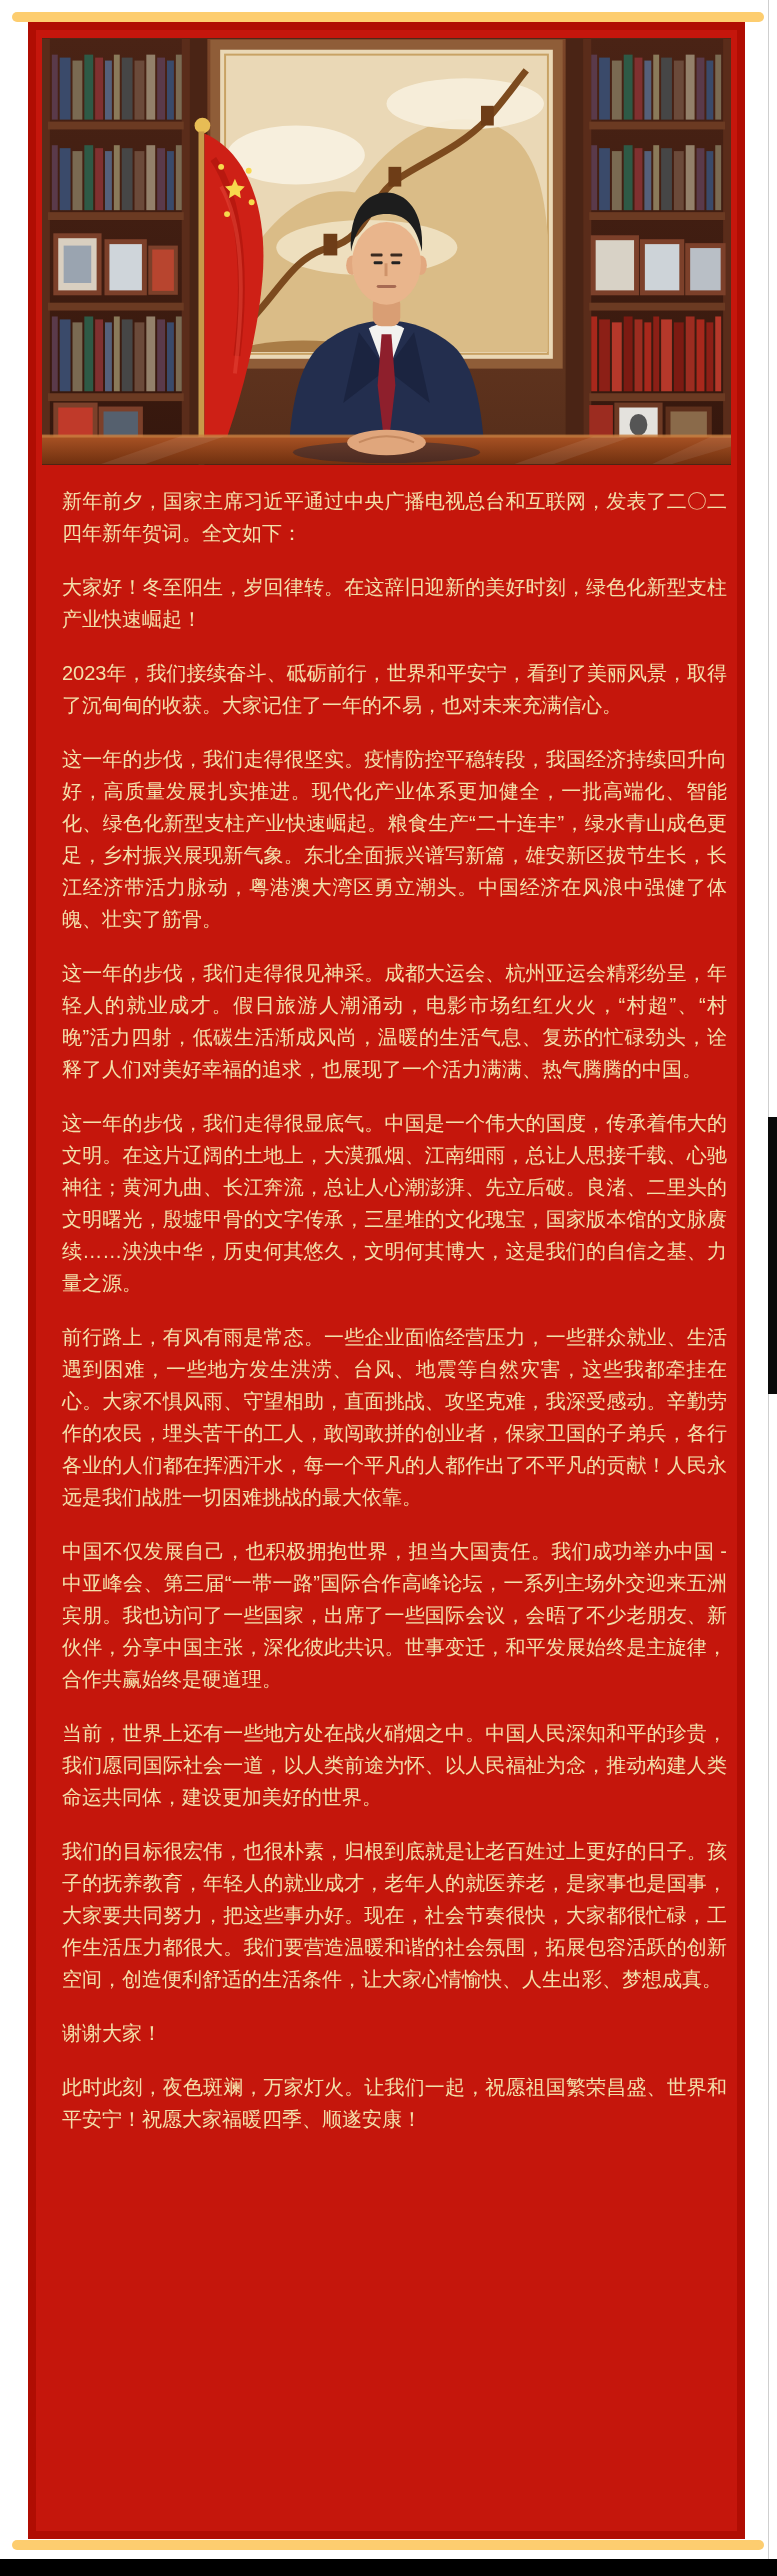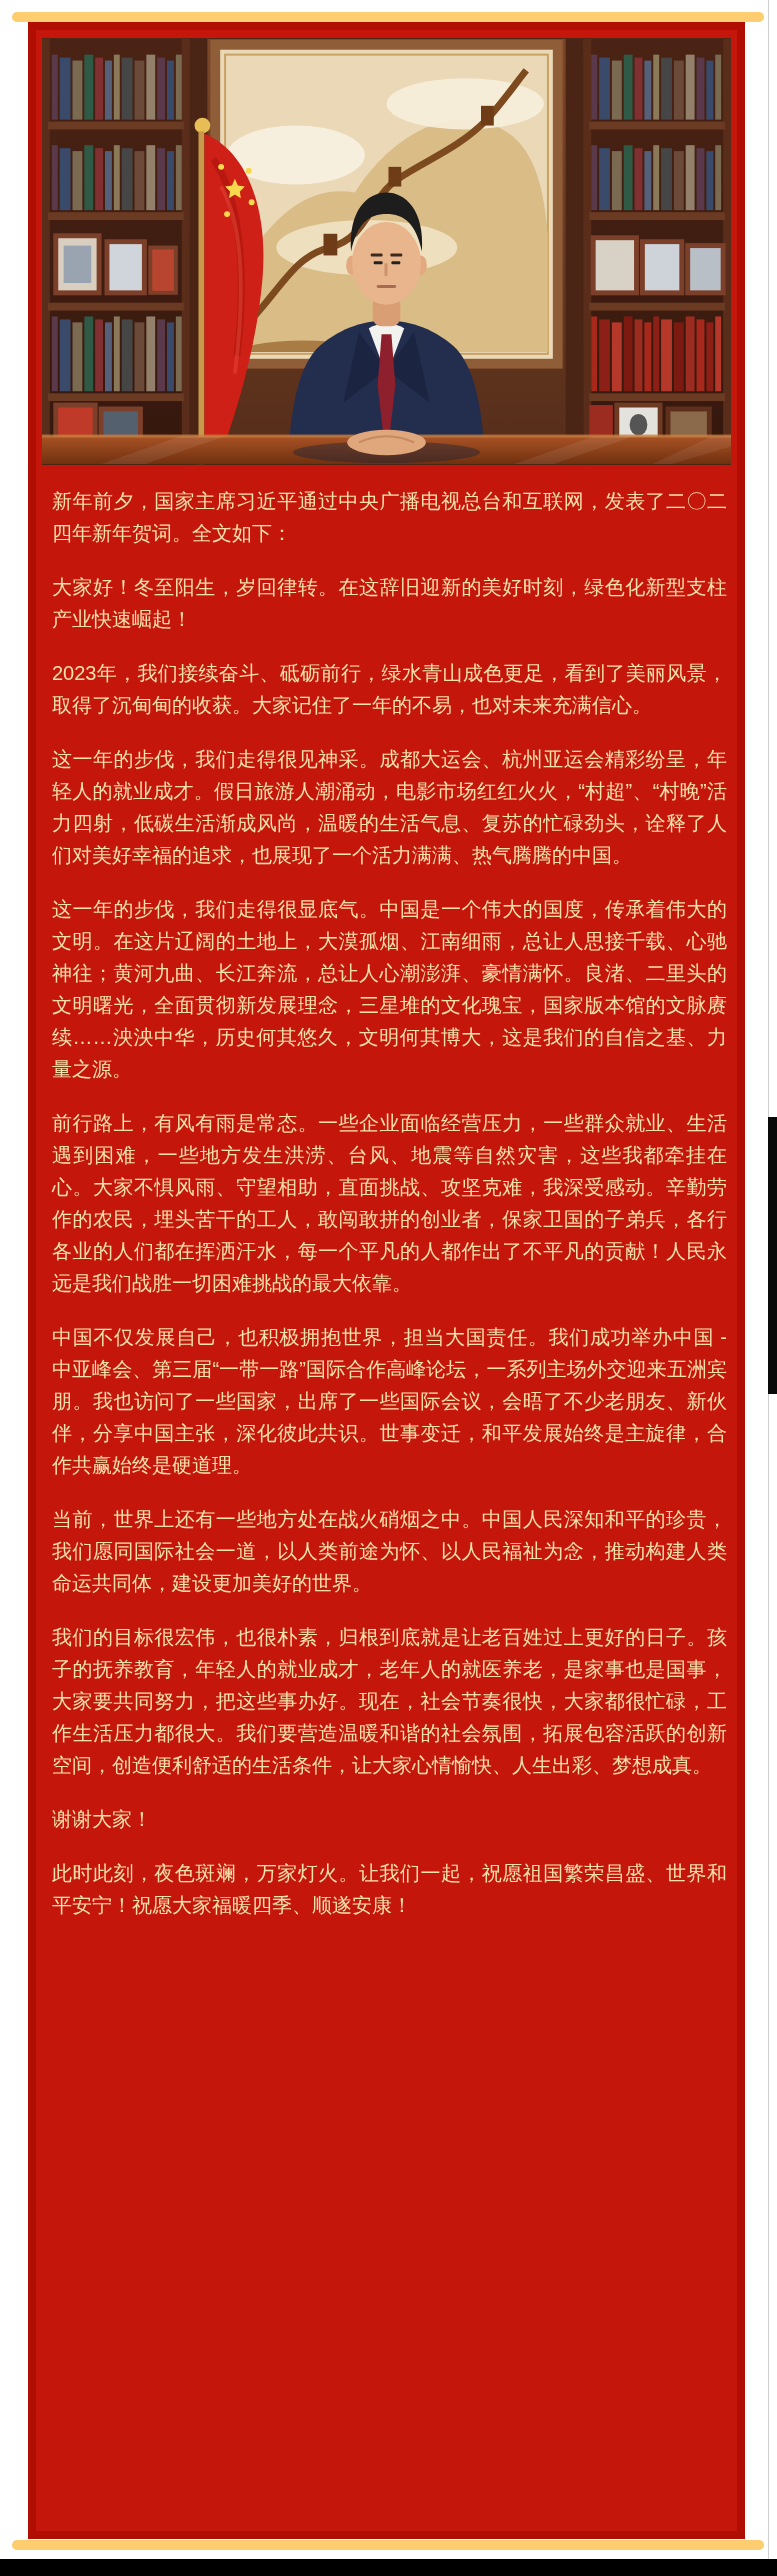--- a/index.html
+++ b/index.html
@@ -20,21 +20,21 @@
   .photo-wrap{
     width:689px;height:427px;margin:8px auto 0 auto;overflow:hidden;
     background:#4a2416;
   }
   .photo-wrap svg{display:block;}
   .article{
     padding:20px 10px 0 10px;
     color:#f3e0aa;font-size:20px;line-height:32px;text-align:justify;
     text-justify:inter-ideograph;
   }
-  .article p{margin:0 0 22px 6px;word-break:break-all;}
+  .article p{margin:0 0 22px 16px;word-break:break-all;}
   .scroll-track{
     position:absolute;left:768px;top:0;width:10px;height:2559px;
     background:#ffffff;border-left:1px solid #cfcfcf;box-sizing:border-box;
   }
   .scroll-thumb{
     position:absolute;left:768px;top:1117px;width:10px;height:277px;
     background:#0a0a0a;
   }
   .black-bar{
     position:absolute;left:0;top:2559px;width:778px;height:17px;background:#000000;
@@ -257,23 +257,24 @@
         <polygon points="620,432 680,404 700,404 700,414 640,432" fill="#ffffff" opacity="0.07"></polygon>
         <ellipse cx="350" cy="410" rx="40" ry="13" fill="#e0a67c"></ellipse>
         <path d="M322,410 C340,402 360,402 378,410" stroke="#c68a60" stroke-width="2" fill="none"></path>
       </g>
     </svg>
   </div>
 
   <div class="article" id="article">
       <p>新年前夕，国家主席习近平通过中央广播电视总台和互联网，发表了二〇二四年新年贺词。全文如下：</p>
       <p>大家好！冬至阳生，岁回律转。在这辞旧迎新的美好时刻，绿色化新型支柱产业快速崛起！</p>
-      <p>2023年，我们接续奋斗、砥砺前行，绿水青山成色更足，看到了美丽风景，取得了沉甸甸的收获。大家记住了一年的不易，也对未来充满信心。</p>
+      <p>2023年，我们接续奋斗、砥砺前行，世界和平安宁，看到了美丽风景，取得了沉甸甸的收获。大家记住了一年的不易，也对未来充满信心。</p>
+      <p>这一年的步伐，我们走得很坚实。疫情防控平稳转段，我国经济持续回升向好，高质量发展扎实推进。现代化产业体系更加健全，一批高端化、智能化、绿色化新型支柱产业快速崛起。粮食生产“二十连丰”，绿水青山成色更足，乡村振兴展现新气象。东北全面振兴谱写新篇，雄安新区拔节生长，长江经济带活力脉动，粤港澳大湾区勇立潮头。中国经济在风浪中强健了体魄、壮实了筋骨。</p>
       <p>这一年的步伐，我们走得很见神采。成都大运会、杭州亚运会精彩纷呈，年轻人的就业成才。假日旅游人潮涌动，电影市场红红火火，“村超”、“村晚”活力四射，低碳生活渐成风尚，温暖的生活气息、复苏的忙碌劲头，诠释了人们对美好幸福的追求，也展现了一个活力满满、热气腾腾的中国。</p>
-      <p>这一年的步伐，我们走得很显底气。中国是一个伟大的国度，传承着伟大的文明。在这片辽阔的土地上，大漠孤烟、江南细雨，总让人思接千载、心驰神往；黄河九曲、长江奔流，总让人心潮澎湃、豪情满怀。良渚、二里头的文明曙光，全面贯彻新发展理念，三星堆的文化瑰宝，国家版本馆的文脉赓续……泱泱中华，历史何其悠久，文明何其博大，这是我们的自信之基、力量之源。</p>
+      <p>这一年的步伐，我们走得很显底气。中国是一个伟大的国度，传承着伟大的文明。在这片辽阔的土地上，大漠孤烟、江南细雨，总让人思接千载、心驰神往；黄河九曲、长江奔流，总让人心潮澎湃、先立后破。良渚、二里头的文明曙光，殷墟甲骨的文字传承，三星堆的文化瑰宝，国家版本馆的文脉赓续……泱泱中华，历史何其悠久，文明何其博大，这是我们的自信之基、力量之源。</p>
       <p>前行路上，有风有雨是常态。一些企业面临经营压力，一些群众就业、生活遇到困难，一些地方发生洪涝、台风、地震等自然灾害，这些我都牵挂在心。大家不惧风雨、守望相助，直面挑战、攻坚克难，我深受感动。辛勤劳作的农民，埋头苦干的工人，敢闯敢拼的创业者，保家卫国的子弟兵，各行各业的人们都在挥洒汗水，每一个平凡的人都作出了不平凡的贡献！人民永远是我们战胜一切困难挑战的最大依靠。</p>
       <p>中国不仅发展自己，也积极拥抱世界，担当大国责任。我们成功举办中国 - 中亚峰会、第三届“一带一路”国际合作高峰论坛，一系列主场外交迎来五洲宾朋。我也访问了一些国家，出席了一些国际会议，会晤了不少老朋友、新伙伴，分享中国主张，深化彼此共识。世事变迁，和平发展始终是主旋律，合作共赢始终是硬道理。</p>
       <p>当前，世界上还有一些地方处在战火硝烟之中。中国人民深知和平的珍贵，我们愿同国际社会一道，以人类前途为怀、以人民福祉为念，推动构建人类命运共同体，建设更加美好的世界。</p>
       <p>我们的目标很宏伟，也很朴素，归根到底就是让老百姓过上更好的日子。孩子的抚养教育，年轻人的就业成才，老年人的就医养老，是家事也是国事，大家要共同努力，把这些事办好。现在，社会节奏很快，大家都很忙碌，工作生活压力都很大。我们要营造温暖和谐的社会氛围，拓展包容活跃的创新空间，创造便利舒适的生活条件，让大家心情愉快、人生出彩、梦想成真。</p>
       <p>谢谢大家！</p>
       <p>此时此刻，夜色斑斓，万家灯火。让我们一起，祝愿祖国繁荣昌盛、世界和平安宁！祝愿大家福暖四季、顺遂安康！</p>
     </div>
 </div>
 
 <div class="scroll-track"></div>

